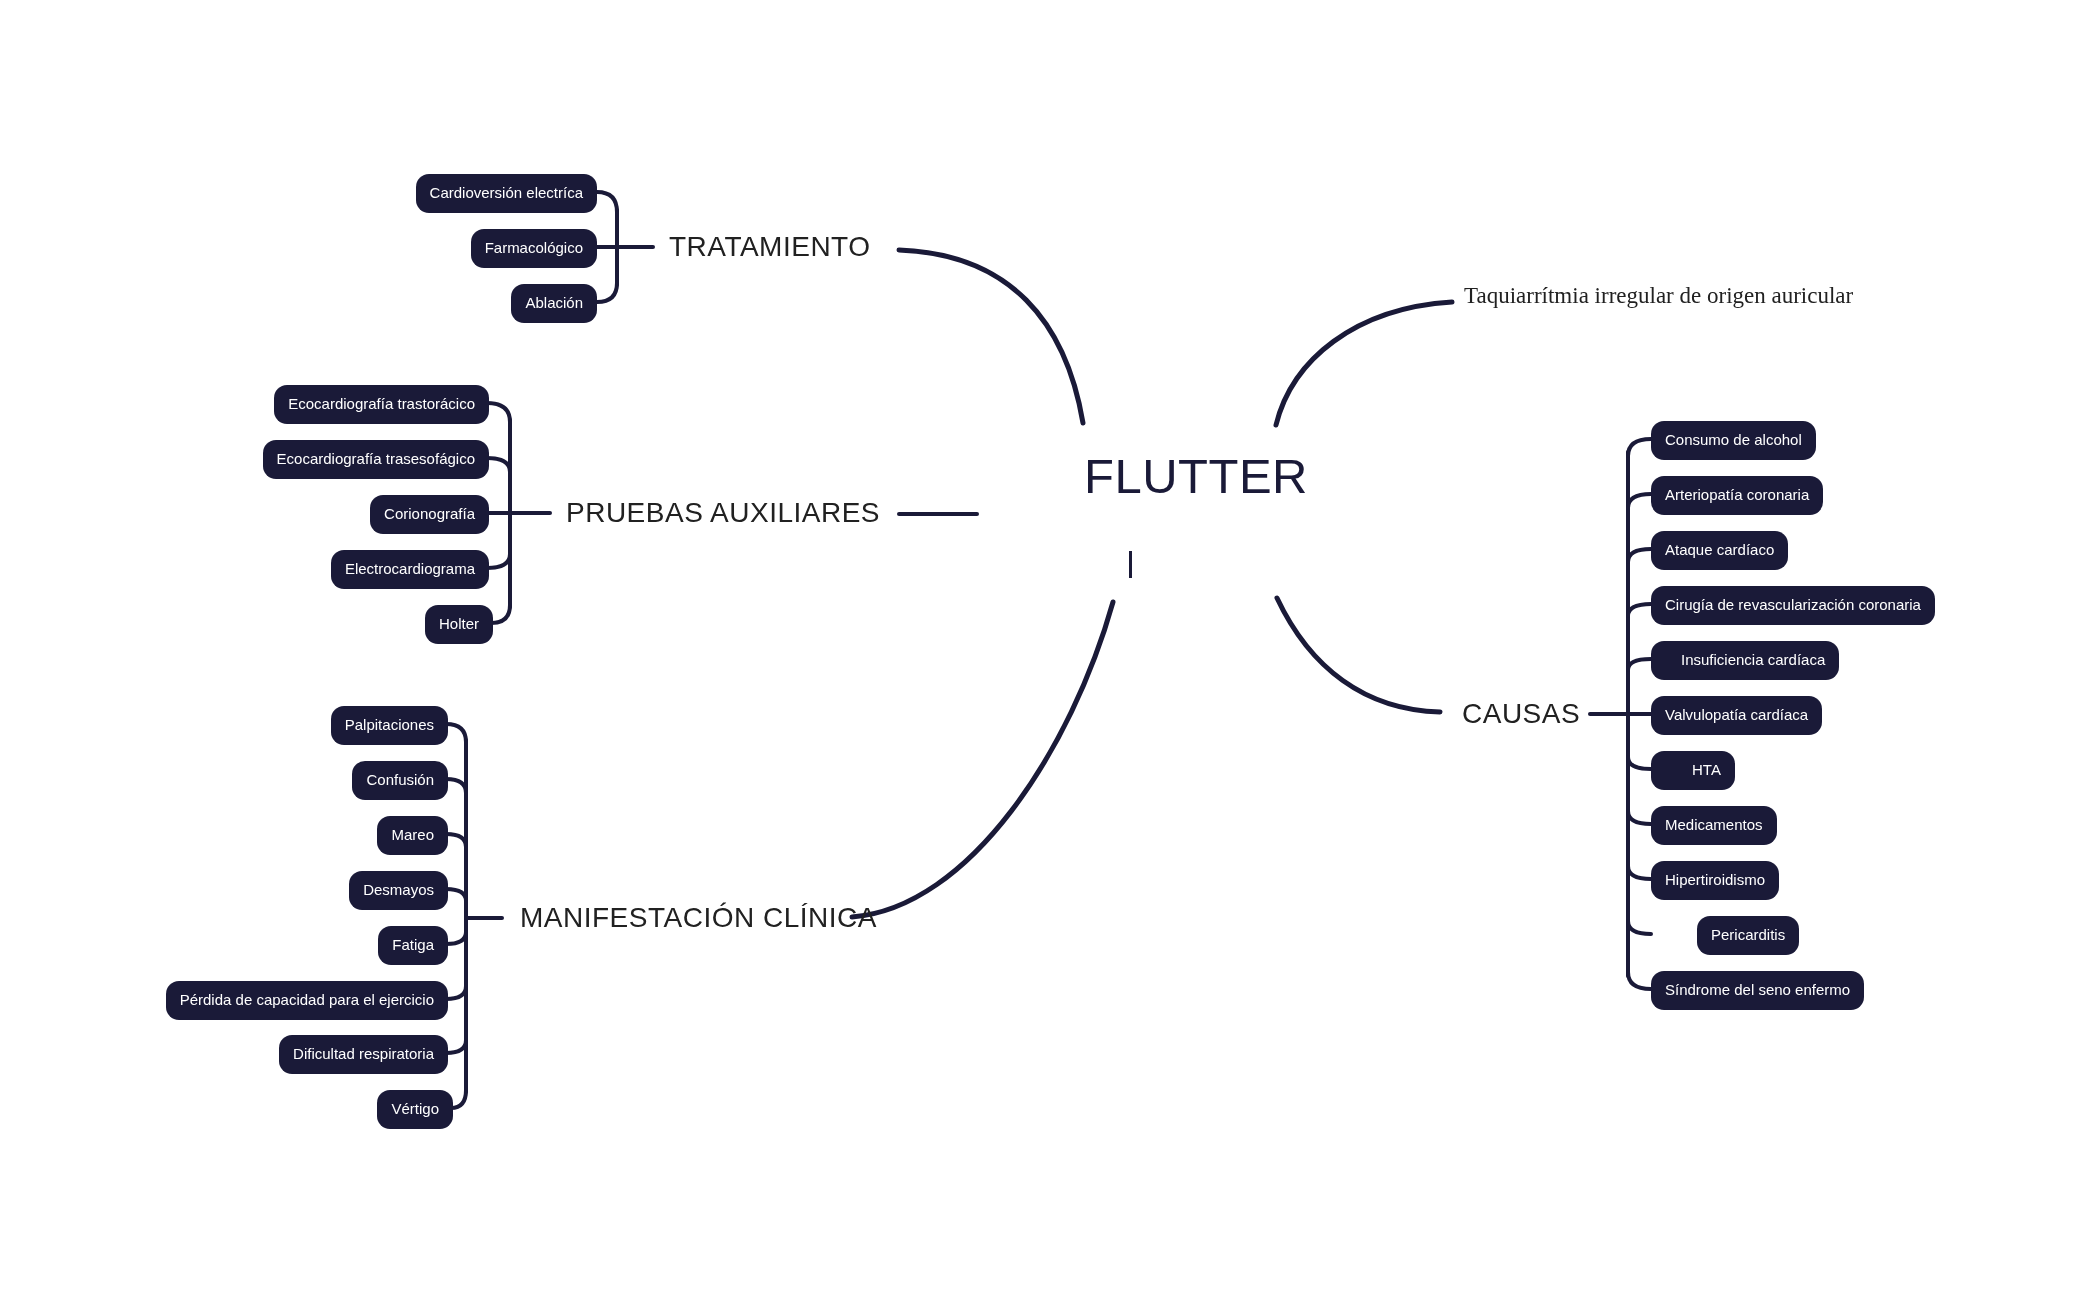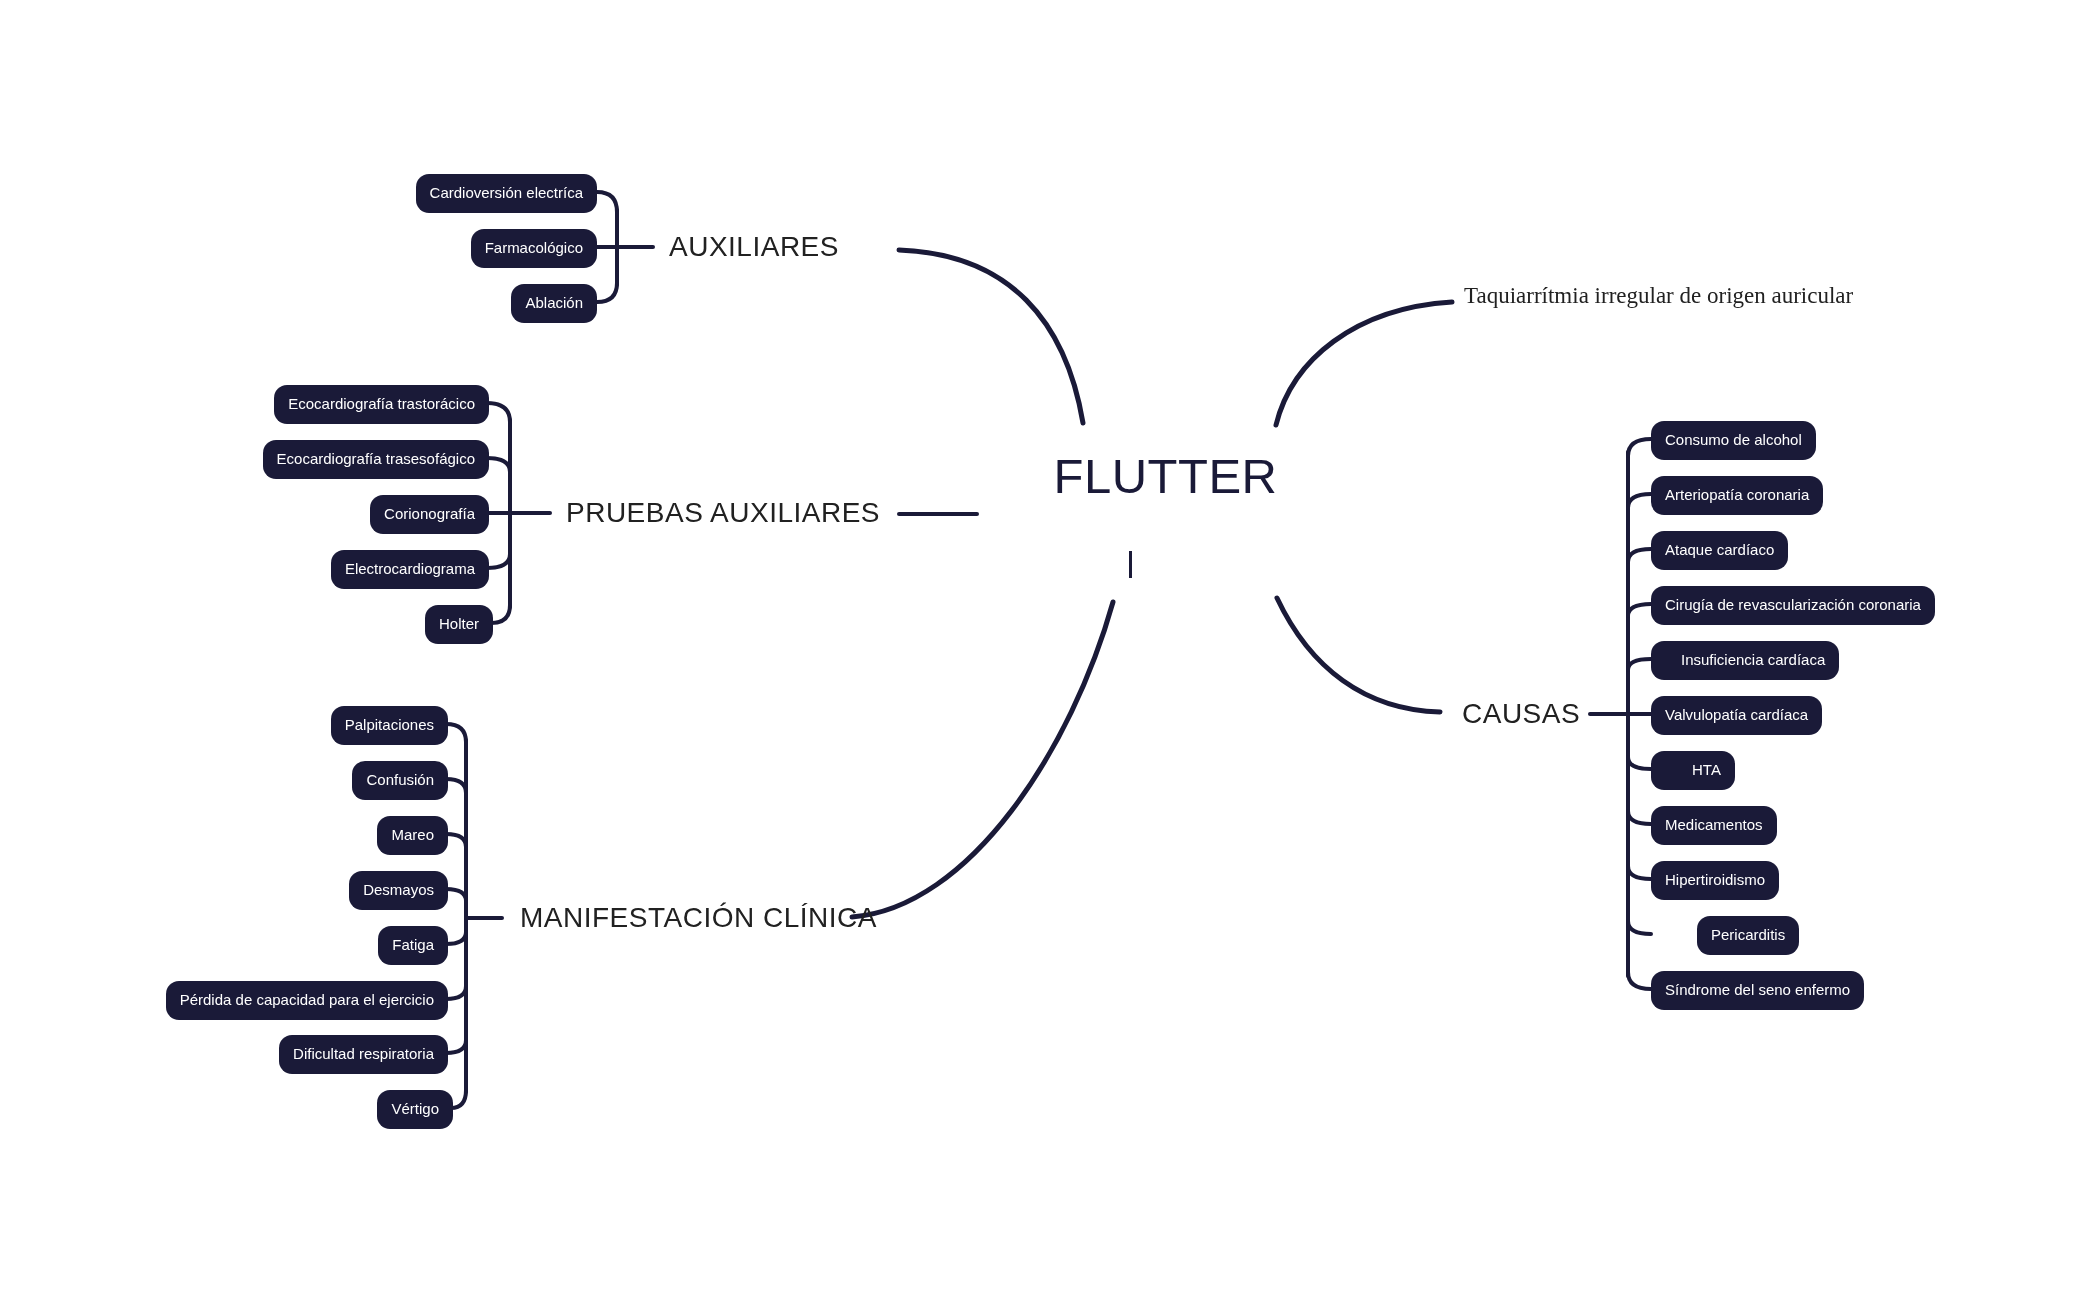--- a/index.html
+++ b/index.html
@@ -32,21 +32,21 @@
     color:var(--label-text);
     font-size:28px;line-height:30px;
     letter-spacing:0.5px;
     white-space:nowrap;
     z-index:2;
   }
   .central-topic{
     position:absolute;left:1023px;top:448px;width:285px;
     color:var(--title-text);
     font-size:49px;line-height:56px;font-weight:500;
-    text-align:center;letter-spacing:0.5px;
+    text-align:right;letter-spacing:0.5px;
     z-index:2;
   }
   .floating-topic{
     position:absolute;left:1464px;top:278px;width:470px;
     color:var(--label-text);
     font-size:23px;line-height:36px;
     z-index:2;
     font-family:Liberation Serif, serif;
   }
   .text-cursor{
@@ -104,21 +104,21 @@
     <path d="M 1651,989 Q 1628,989 1628,972"></path>
   </svg>
 
   <div class="central-topic">
     <div>FLUTTER</div>
   </div>
   <div class="text-cursor"></div>
 
   <div class="floating-topic">Taquiarrítmia irregular de origen auricular</div>
 
-  <div class="branch-label" style="left:669px;top:232px;">AUXILIARES</div>
+  <div class="branch-label" style="left:669px;top:232px;">TRATAMIENTO</div>
   <div class="branch-label" style="left:566px;top:498px;">PRUEBAS AUXILIARES</div>
   <div class="branch-label" style="left:520px;top:903px;">MANIFESTACIÓN CLÍNICA</div>
   <div class="branch-label" style="left:1462px;top:699px;">CAUSAS</div>
 
   <div class="node" style="right:1501px;top:174px;">Cardioversión electríca</div>
   <div class="node" style="right:1501px;top:229px;">Farmacológico</div>
   <div class="node" style="right:1501px;top:284px;">Ablación</div>
 
   <div class="node" style="right:1609px;top:385px;">Ecocardiografía trastorácico</div>
   <div class="node" style="right:1609px;top:440px;">Ecocardiografía trasesofágico</div>

